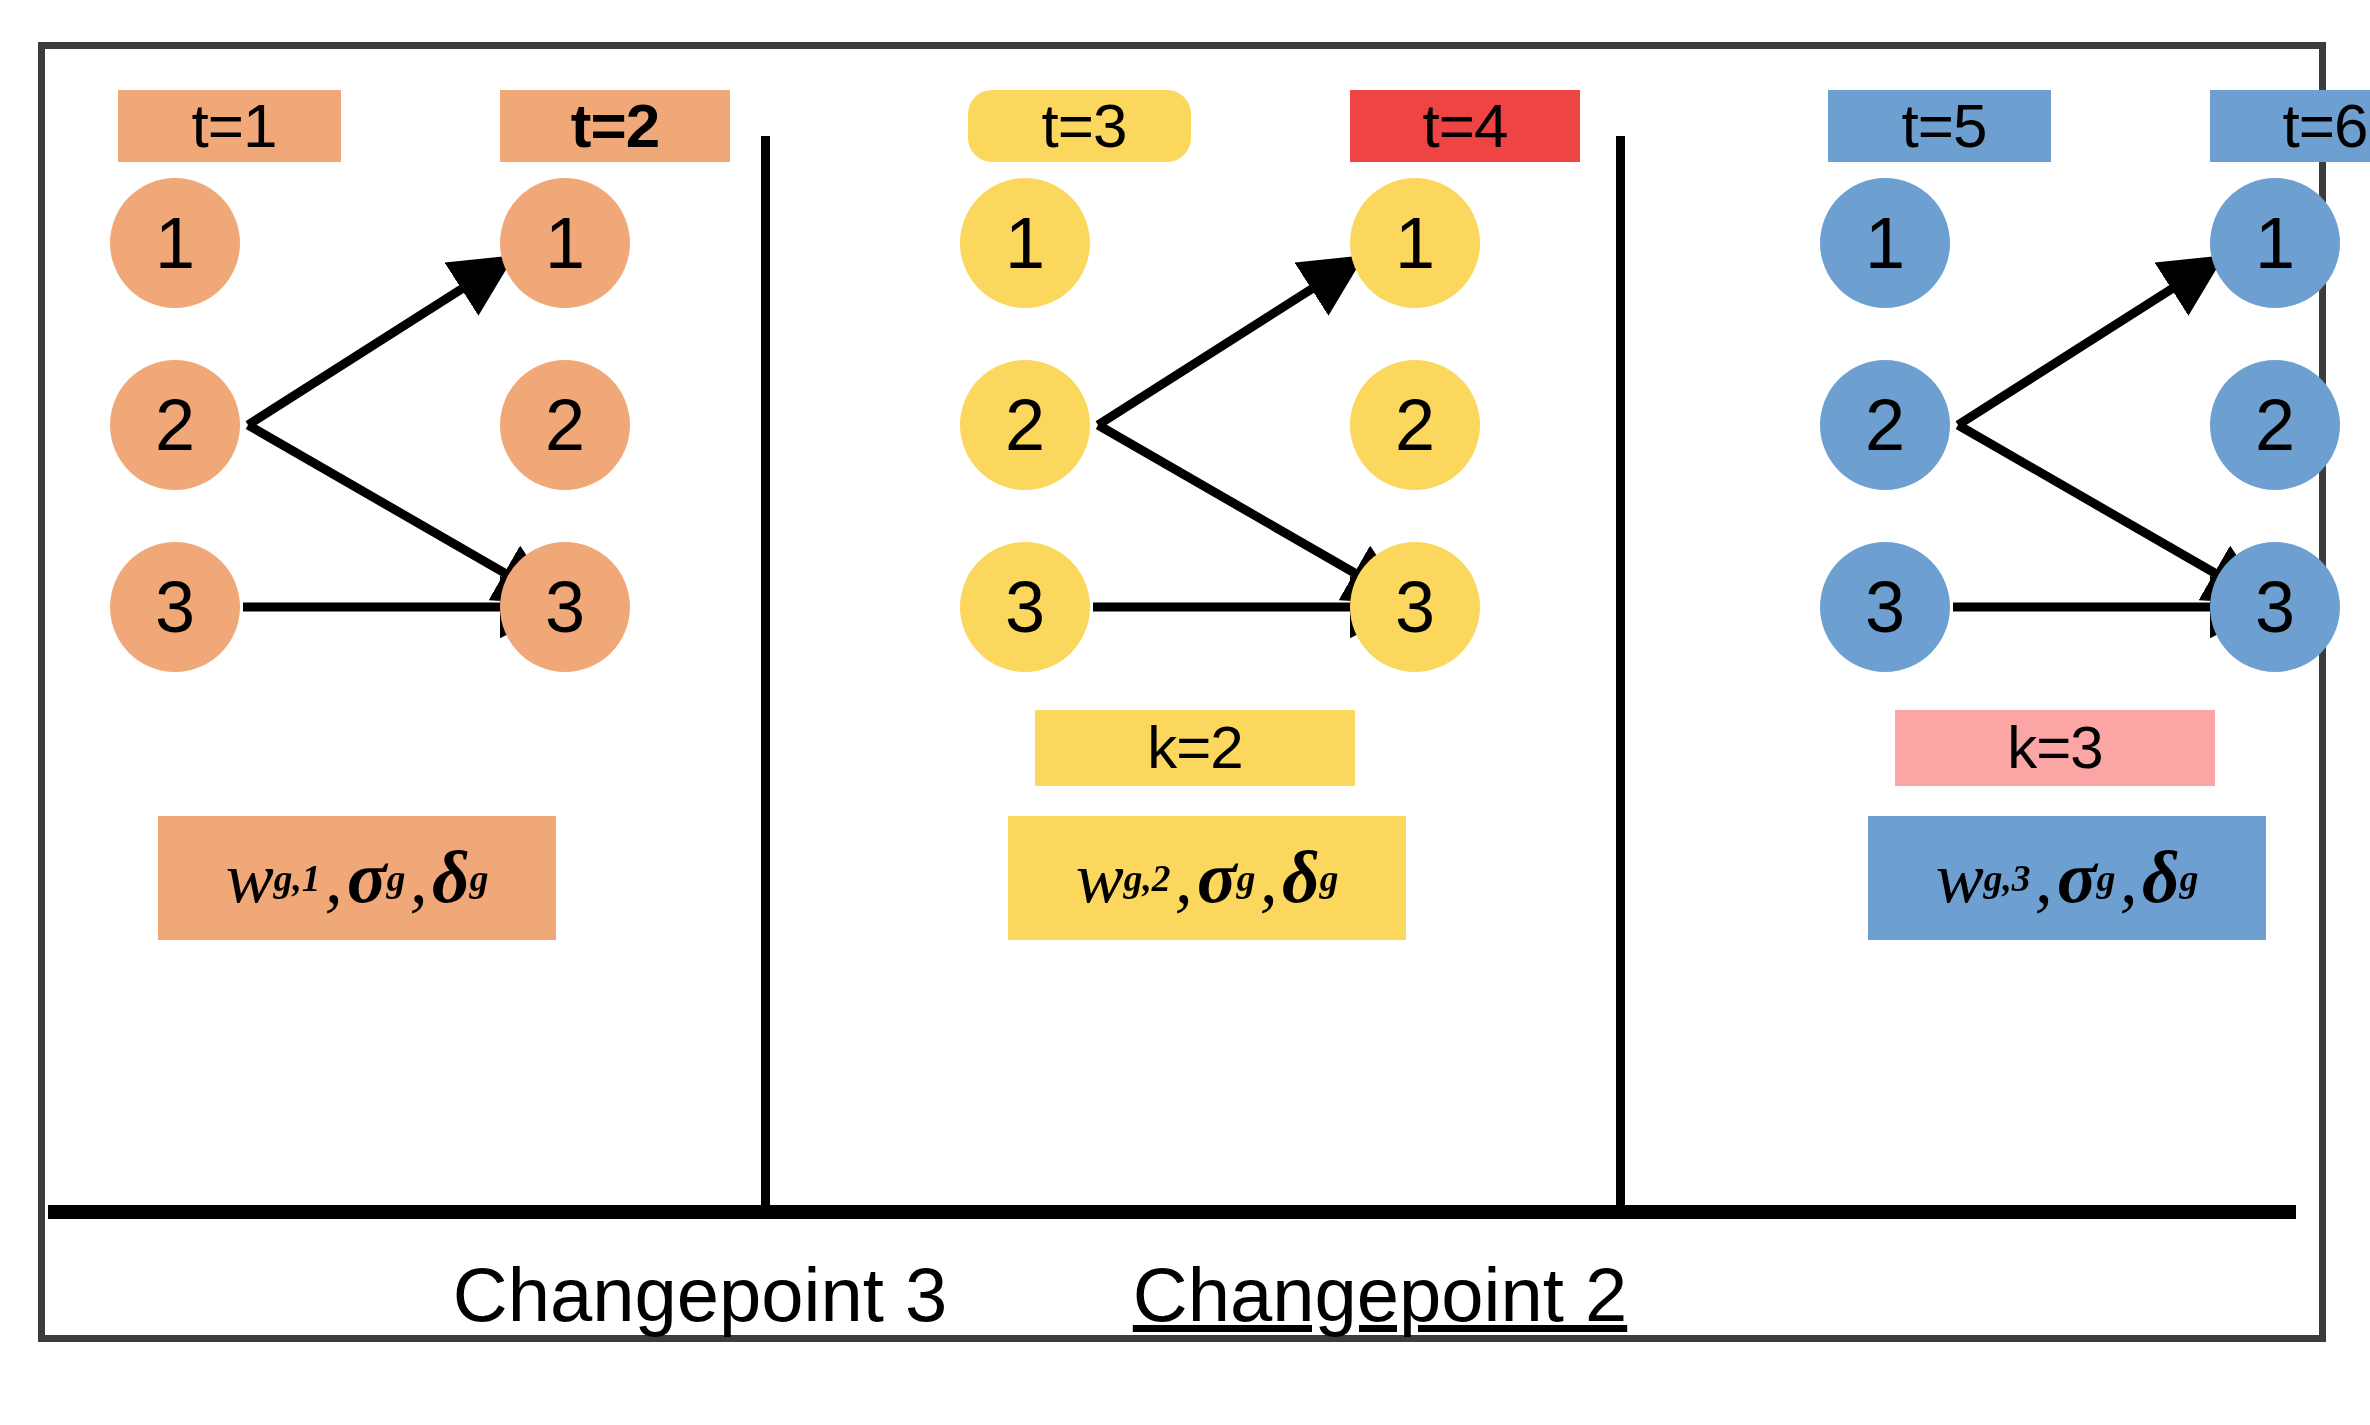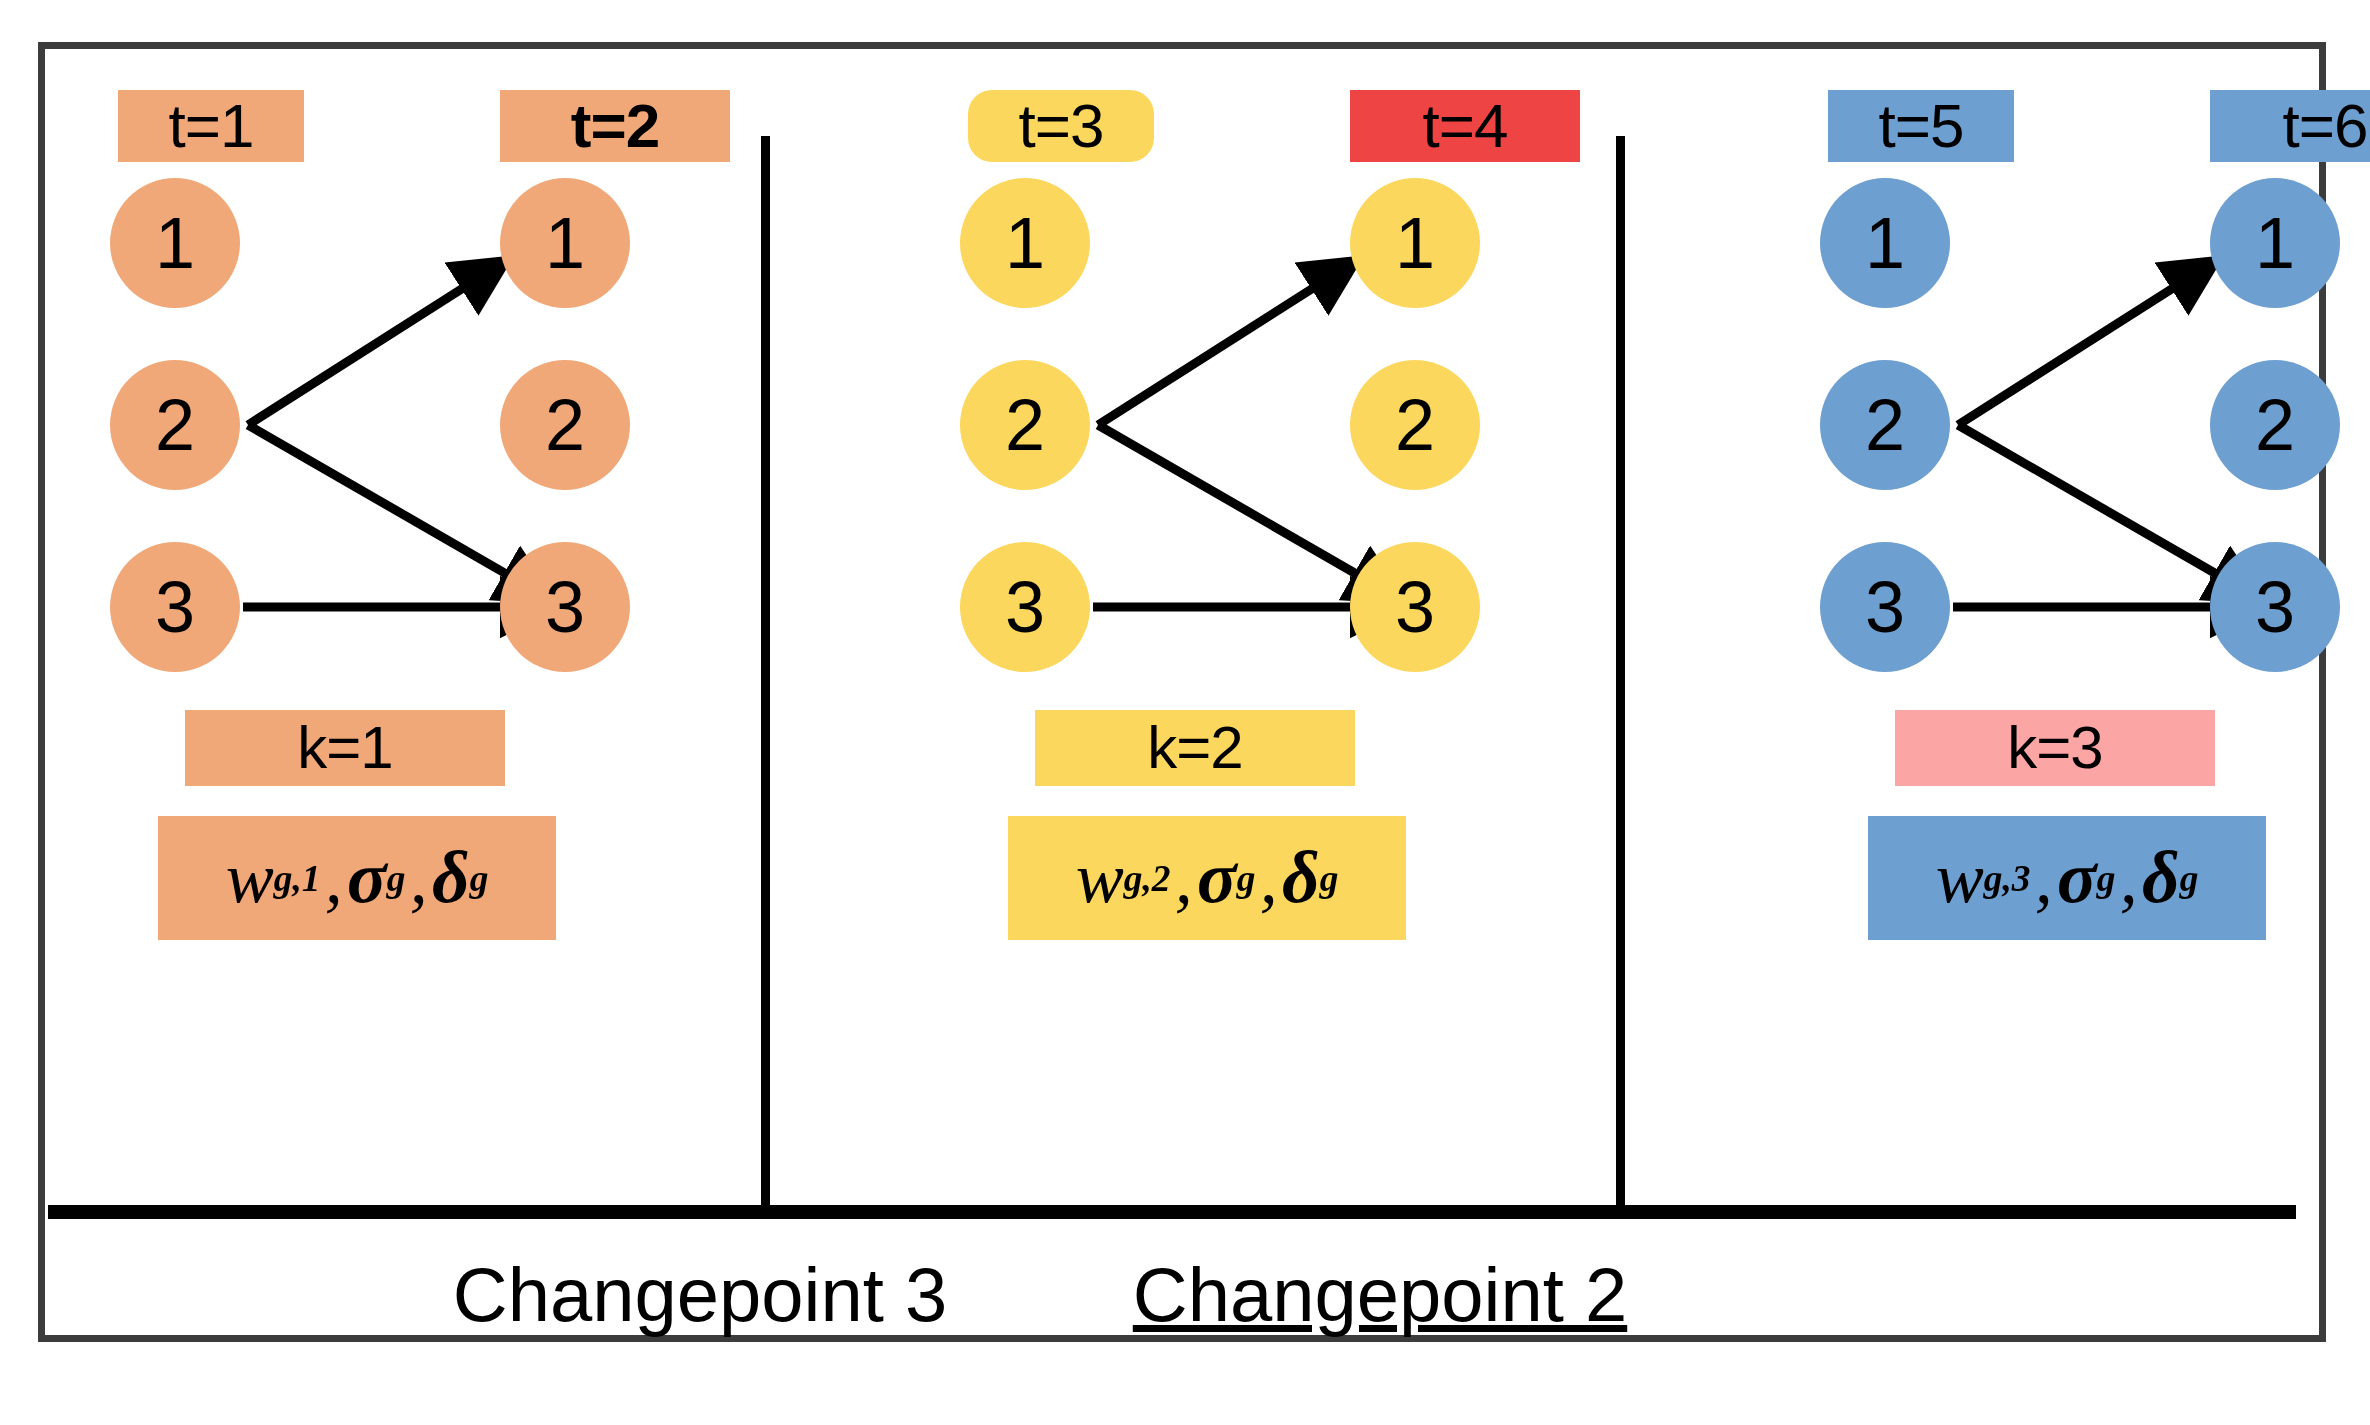--- a/index.html
+++ b/index.html
@@ -70,21 +70,21 @@
     position: absolute;
     top: 0px;
     height: 72px;
     line-height: 72px;
     text-align: center;
     font-size: 62px;
     color: #000000;
     font-family: "Liberation Sans", sans-serif;
     letter-spacing: -1px;
   }
-  .time-label.left  { left: 38px;  width: 186px; }
+  .time-label.left  { left: 38px;  width: 214px; padding-left: 9px; }
   .time-label.right { left: 420px; width: 230px; }
 
   
   .graph-area {
     position: absolute;
     left: 0px;
     top: 88px;
     width: 700px;
     height: 500px;
   }
@@ -210,21 +210,20 @@
       </svg>
 
       <div class="node col-left row-1" style="background-color: rgb(240, 168, 120);">1</div>
       <div class="node col-left row-2" style="background-color: rgb(240, 168, 120);">2</div>
       <div class="node col-left row-3" style="background-color: rgb(240, 168, 120);">3</div>
       <div class="node col-right row-1" style="background-color: rgb(240, 168, 120);">1</div>
       <div class="node col-right row-2" style="background-color: rgb(240, 168, 120);">2</div>
       <div class="node col-right row-3" style="background-color: rgb(240, 168, 120);">3</div>
     </div>
 
-    <div class="k-label" style="background-color: rgb(240, 168, 120);">k=1</div>
 
     <div class="param-box" style="background-color: rgb(240, 168, 120);">
       <span class="math-main">w</span>
         <span class="math-sub">g,1</span>
         <span class="math-comma">,</span>
         <span class="math-greek">σ</span>
         <span class="math-sub">g</span>
         <span class="math-comma">,</span>
         <span class="math-greek">δ</span>
         <span class="math-sub">g</span>

